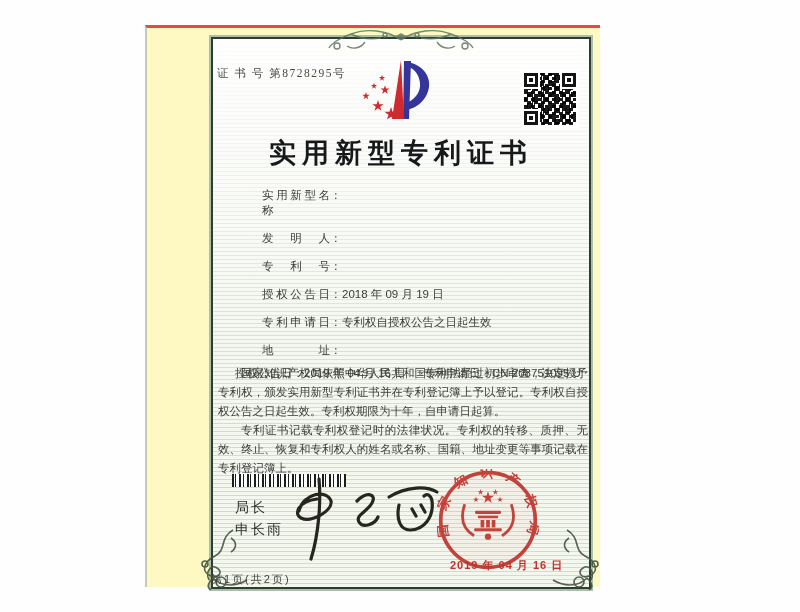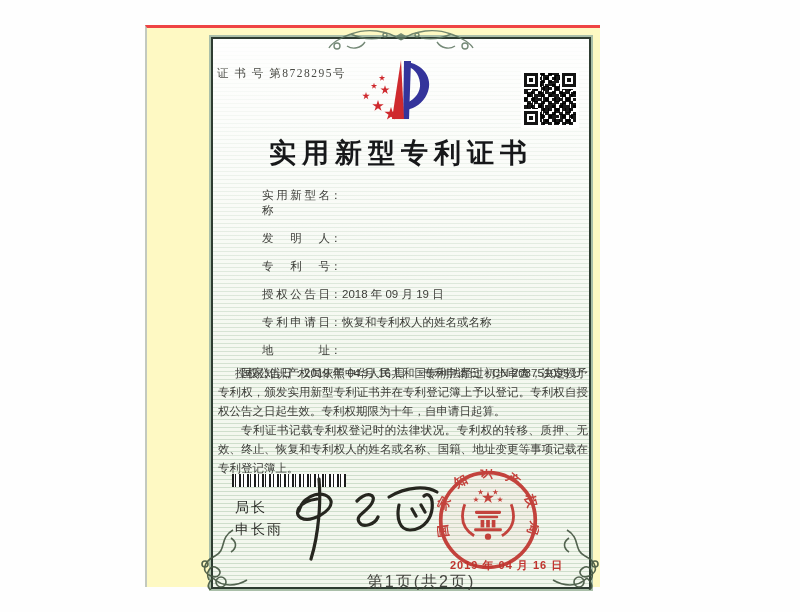--- a/index.html
+++ b/index.html
@@ -86,21 +86,21 @@
   }
   .signer { position:absolute; left:88px; top:468px; font-size:14px;
             line-height:22px; color:#2e2f2a; letter-spacing:2px; }
   .signature { position:absolute; left:118px; top:443px; width:180px; height:95px; }
 
   .seal { position:absolute; left:290px; top:441px; width:102px; height:102px; opacity:.92; }
   .seal-date { position:absolute; left:303px; top:530px; font-size:11px;
                color:#c0342e; letter-spacing:1px; font-weight:bold; }
 
   .pagination { position:absolute; left:64px; top:544px; width:420px;
-                text-align:center; font-size:16px; letter-spacing:2px; color:#44453f; }
+                font-size:11px; letter-spacing:2px; color:#44453f; }
 
   .back-note { position:absolute; left:145px; top:625px; width:455px;
                text-align:center; font-size:10.5px; letter-spacing:2px; color:#4c4d46;
                font-family:"Liberation Serif","DejaVu Serif",serif;margin-top:9px; }
 </style>
 </head>
 <body>
 
 <div class="page">
   <div class="sheet">
@@ -185,21 +185,21 @@
           <span class="f-colon">：</span>
       </div>
       <div class="f-row">
         <span class="f-label">授权公告日</span>
           <span class="f-colon">：</span>
           <span class="f-value">2018 年 09 月 19 日</span>
       </div>
       <div class="f-row">
         <span class="f-label">专利申请日</span>
           <span class="f-colon">：</span>
-          <span class="f-value">恢复和专利权人的姓名或名称</span>
+          <span class="f-value">专利权自授权公告之日起生效</span>
       </div>
       <div class="f-row addr">
         <span class="f-label">地址</span>
           <span class="f-colon">：</span>
       </div>
       <div class="grant-row">
         <span class="grant-left">
           <span>授权公告日</span>
             <span>：</span>
             <span>2019 年 04 月 16 日</span>

